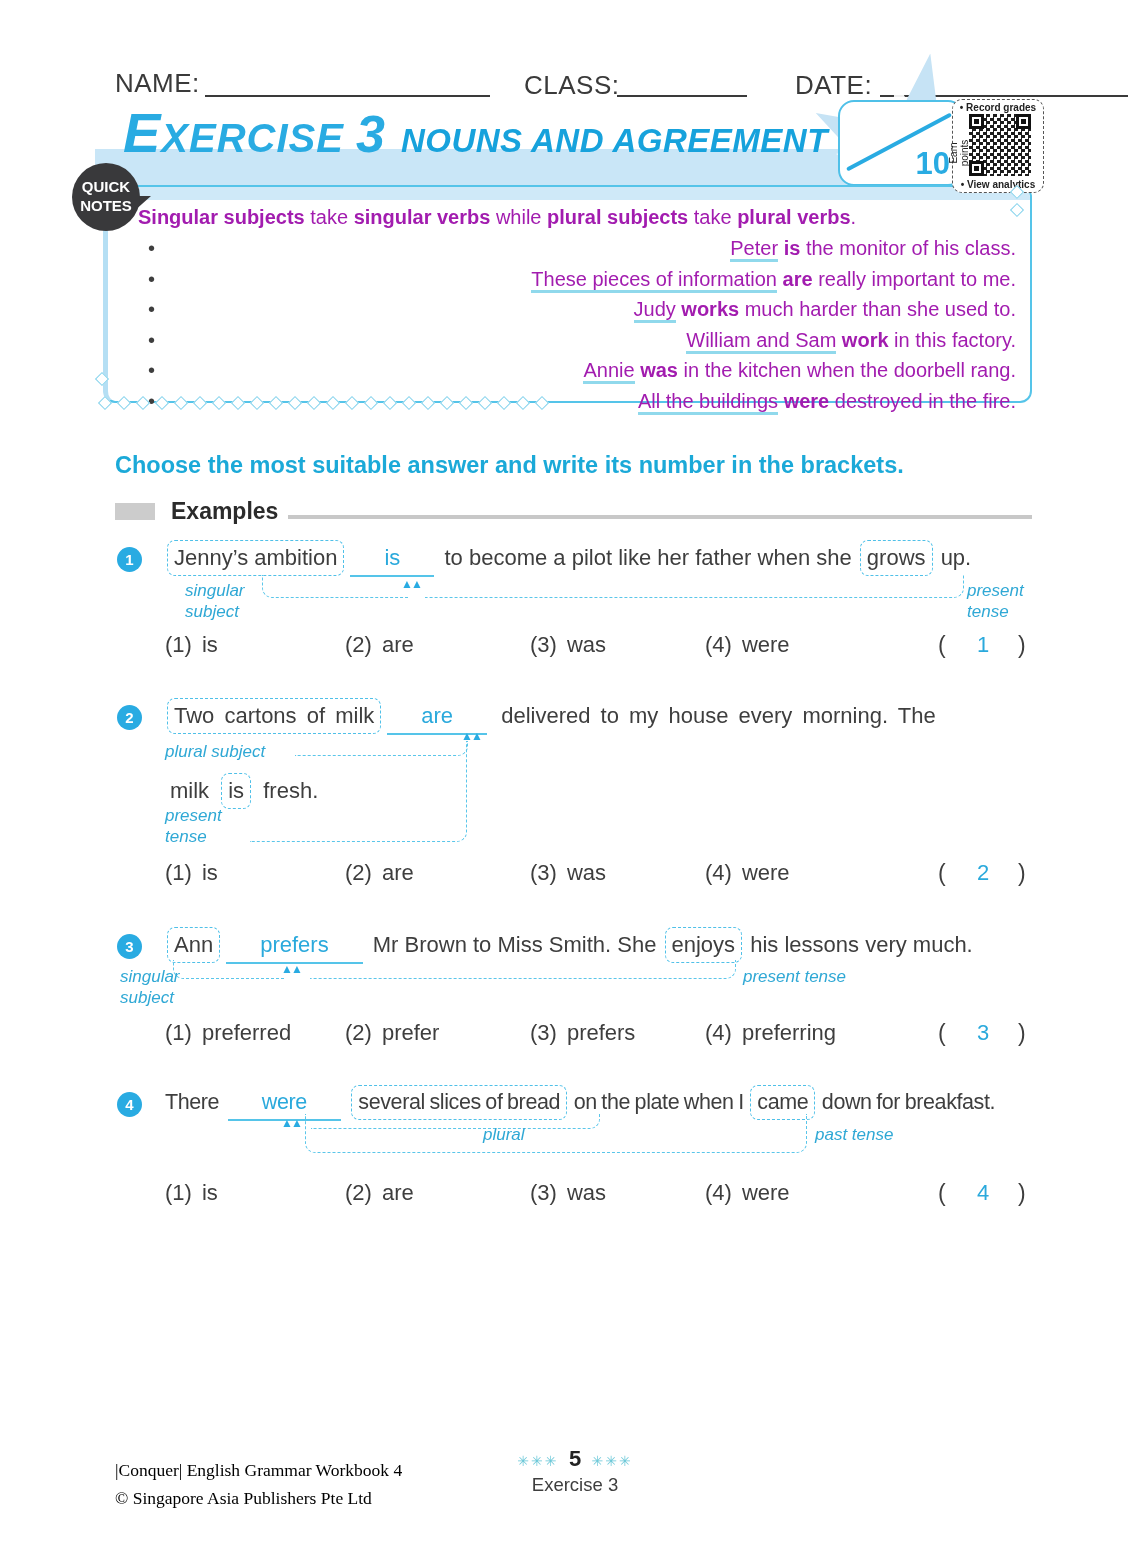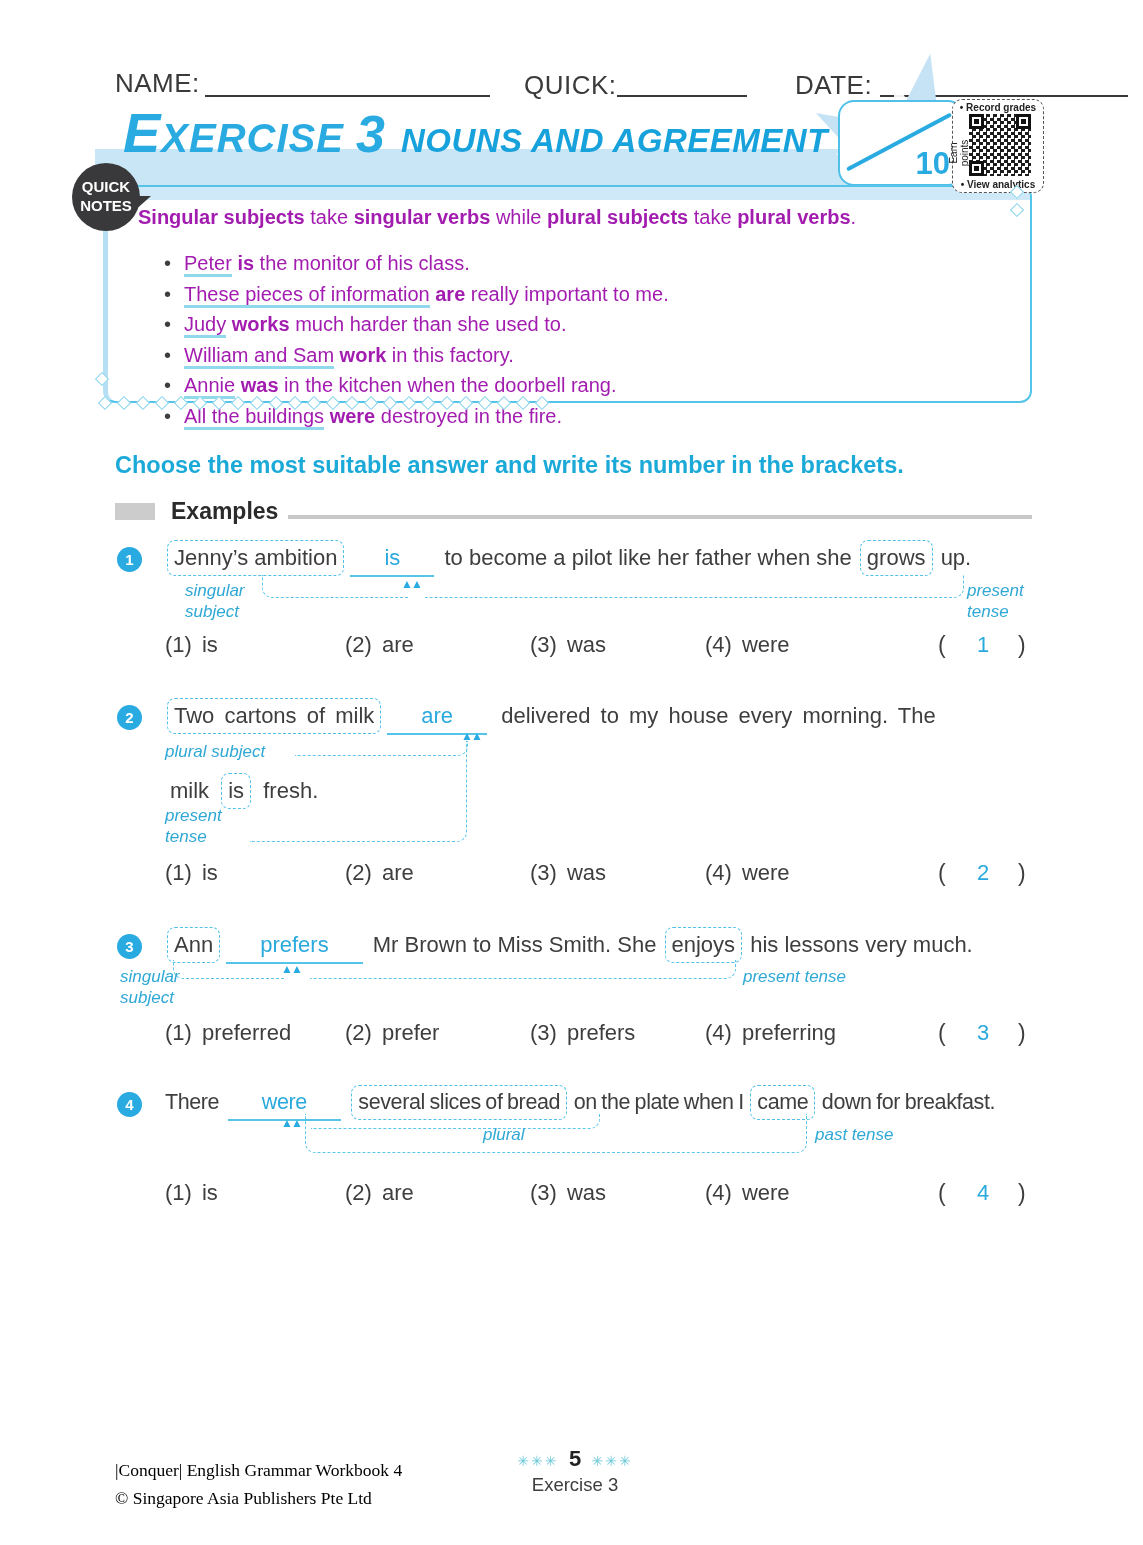--- a/index.html
+++ b/index.html
@@ -48,21 +48,21 @@
             background:#39393b;color:#fff;z-index:7;display:flex;flex-direction:column;
             align-items:center;justify-content:center;font-size:15px;font-weight:bold;line-height:1.25;}
   .qn-tail{position:absolute;left:133px;top:196px;width:0;height:0;z-index:6;
            border-left:18px solid #39393b;border-bottom:16px solid transparent;}
   .notes-box{position:absolute;left:103px;top:185px;width:929px;height:218px;box-sizing:border-box;
              border:2px solid #55c4e9;border-left:5px solid #b5dff4;border-radius:12px;background:#fff;z-index:4;}
   .notes-strip{position:absolute;left:0;top:0;width:100%;height:13px;background:#cfe9f8;
                border-radius:10px 10px 0 0;}
   .notes-body{position:absolute;left:30px;top:16px;right:14px;font-size:20px;color:#a21caf;line-height:29px;}
   .notes-intro{margin:0 0 1px 0;}
-  .notes-list{list-style:none;margin:16px;padding:0 0 0 6px;}
+  .notes-list{list-style:none;margin:0;padding:0 0 0 6px;text-align:right;}
   .notes-list li{position:relative;padding-left:24px;line-height:30.5px;}
   .notes-list li::before{content:"•";position:absolute;left:4px;color:#3e3e3e;}
 
   
   .b{font-weight:bold;}
   .u{border-bottom:3px solid #90d9ec;}
   .box{display:inline-block;border:1.5px dashed #4fc0e8;border-radius:8px;padding:1px 6px;margin:0 2px;}
   .verb{display:inline-block;color:#2aa9dc;padding:0 34px 1px 34px;margin:0 4px;
         border-bottom:2px solid #55c4e9;}
 
@@ -109,21 +109,21 @@
   .page-num{font-size:22px;font-weight:bold;color:#222;margin:0 6px;}
   .page-label{font-size:18.5px;color:#3e3e3e;margin-top:2px;}
 </style>
 </head>
 <body>
 
 <div class="page">
 
   <span class="hfield" style="left:115px;top:68px">NAME:</span>
   <span class="hline" style="left:205px;top:95px;width:285px"></span>
-  <span class="hfield" style="left:524px;top:70px">QUICK:</span>
+  <span class="hfield" style="left:524px;top:70px">CLASS:</span>
   <span class="hline" style="left:617px;top:95px;width:130px"></span>
   <span class="hfield" style="left:795px;top:70px">DATE:</span>
   <span class="hline" style="left:880px;top:95px;width:248px"></span>
 
   <div class="banner"></div>
   <div class="star big"></div>
   <div class="star small"></div>
 
   <div class="title-row">
     <span class="ex-word">EXERCISE</span>

